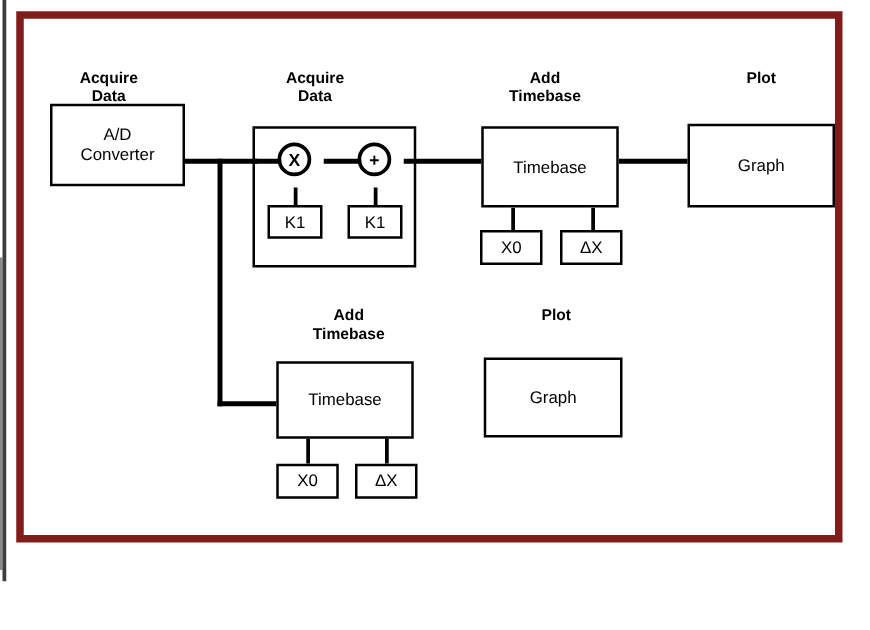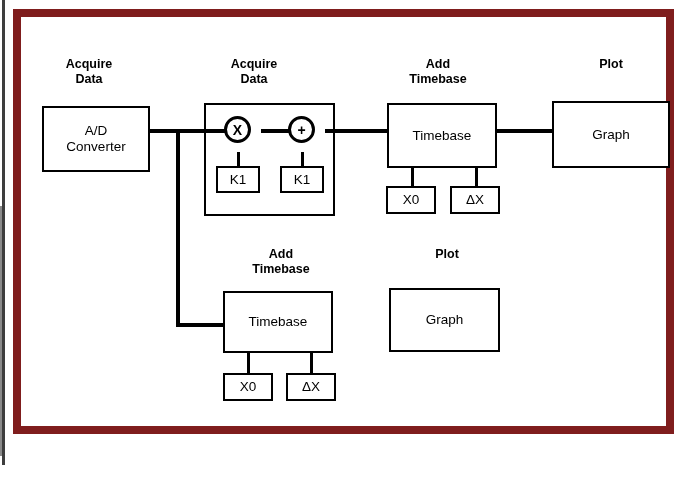--- a/index.html
+++ b/index.html
@@ -35,21 +35,21 @@
     width: 2px; height: 250px;
     background: #2a2a2a;
     opacity: .55;
   }
   
   .figure-frame {
     position: absolute;
     left: 13px; top: 9px;
     width: 661px;
     height: 425px;
-    border: 8px solid #7f1d1d;
+    border: 6px solid #7f1d1d;
     box-sizing: border-box;
     background: #ffffff;
   }
   
   .box {
     position: absolute;
     box-sizing: border-box;
     border: 2px solid #000;
     background: #ffffff;
     display: flex;
@@ -165,21 +165,21 @@
 
     <div class="wire-thin-v" style="left:216px; top:135px; height:14px;"></div>
 
     <div class="wire-thin-v" style="left:280px; top:135px; height:14px;"></div>
 
     <div class="wire-h" style="left:476px; top:112px; width:56px;"></div>
 
     <div class="wire-thin-v" style="left:390px; top:151px; height:18px;"></div>
     <div class="wire-thin-v" style="left:454px; top:151px; height:18px;"></div>
 
-    <div class="box box-label-2line t135" style="left:21px; top:89px; width:108px; height:66px;">A/D
+    <div class="box box-label-2line t135" style="left:21px; top:68px; width:108px; height:66px;">A/D
 Converter</div>
 
     <div class="group-box" style="left:183px; top:86px; width:131px; height:113px;"></div>
 
     <div class="op-circle" style="left:203px; top:99px; width:27px; height:27px;">X</div>
 
     <div class="op-circle" style="left:267px; top:99px; width:27px; height:27px;">+</div>
 
     <div class="box t135" style="left:195px; top:149px; width:44px; height:27px;">K1</div>
 

